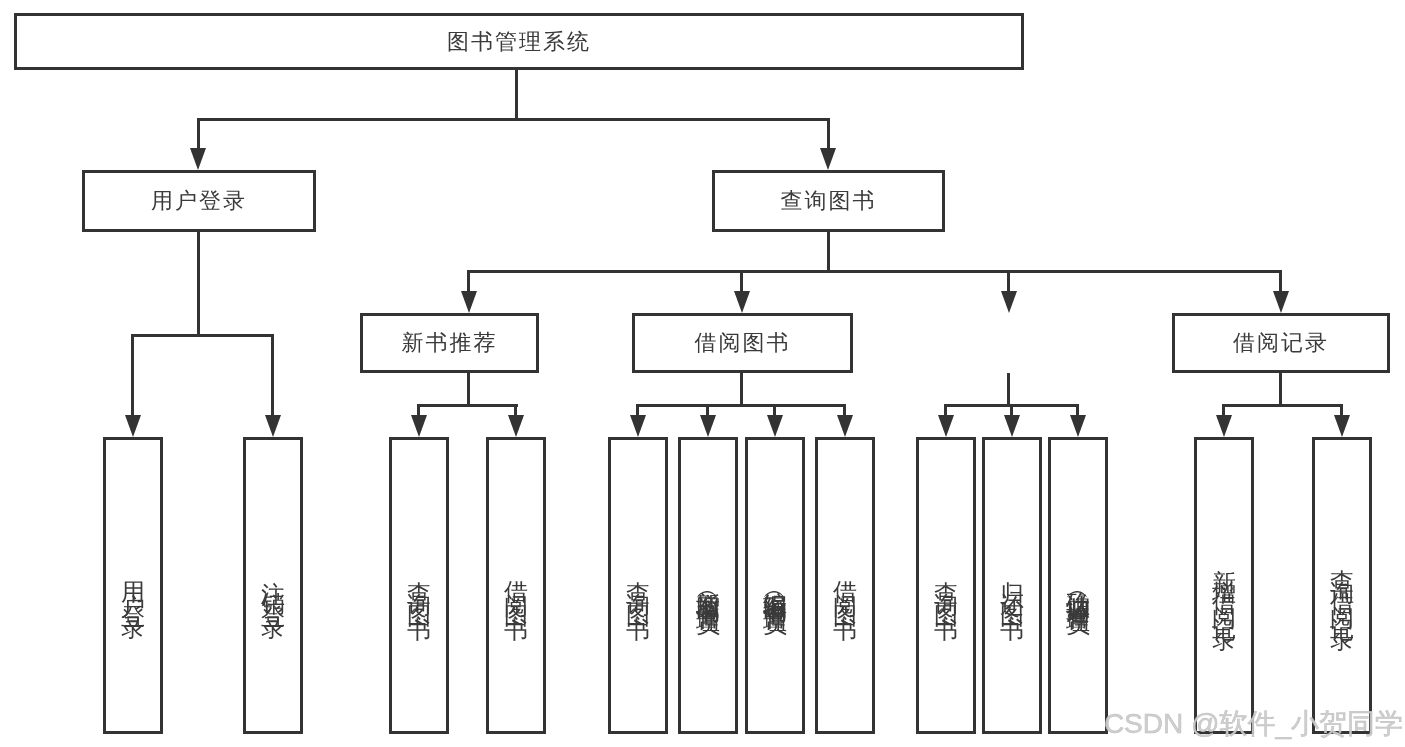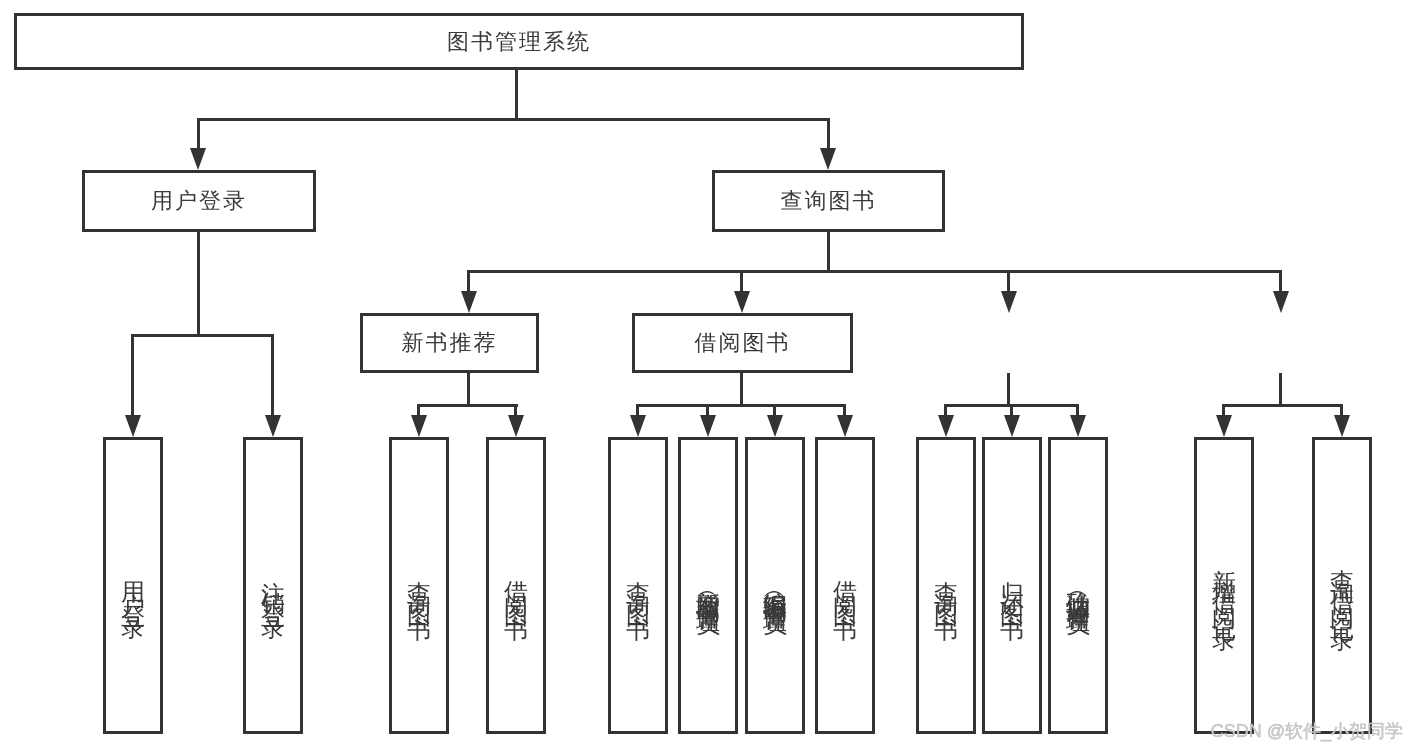--- a/index.html
+++ b/index.html
@@ -38,21 +38,21 @@
   
   .ar{
     position:absolute;width:0;height:0;
     border-left:8px solid transparent;
     border-right:8px solid transparent;
     border-top:22px solid var(--line);
   }
   .watermark{
     position:absolute;
     right:2px;bottom:4px;
-    font-size:18px;
+    font-size:28px;
     color:rgba(204,204,204,0.95);
     -webkit-text-stroke:0.5px #bdbdbd;
     z-index:10;
     white-space:nowrap;
   }
 </style>
 </head>
 <body>
 
 <div class="canvas">
@@ -91,20 +91,23 @@
   <div class="vl" style="left:1007px;top:270px;height:24px"></div>
   <div class="ar" style="left:1001px;top:291px"></div>
   <div class="vl" style="left:1279px;top:270px;height:24px"></div>
   <div class="ar" style="left:1273px;top:291px"></div>
 
   <div class="node h" style="left:360px;top:313px;width:179px;height:60px">
     <span>新书推荐</span>
   </div>
   <div class="node h" style="left:632px;top:313px;width:221px;height:60px">
     <span>借阅图书</span>
+  </div>
+  <div class="node h" style="left:1172px;top:313px;width:218px;height:60px">
+    <span>借阅记录</span>
   </div>
 
   <div class="vl" style="left:467px;top:373px;height:34px"></div>
   <div class="hl" style="left:417px;top:404px;width:101px"></div>
   <div class="vl" style="left:740px;top:373px;height:34px"></div>
   <div class="hl" style="left:636px;top:404px;width:210px"></div>
   <div class="vl" style="left:1007px;top:373px;height:34px"></div>
   <div class="hl" style="left:944px;top:404px;width:135px"></div>
   <div class="vl" style="left:1279px;top:373px;height:34px"></div>
   <div class="hl" style="left:1222px;top:404px;width:121px"></div>

